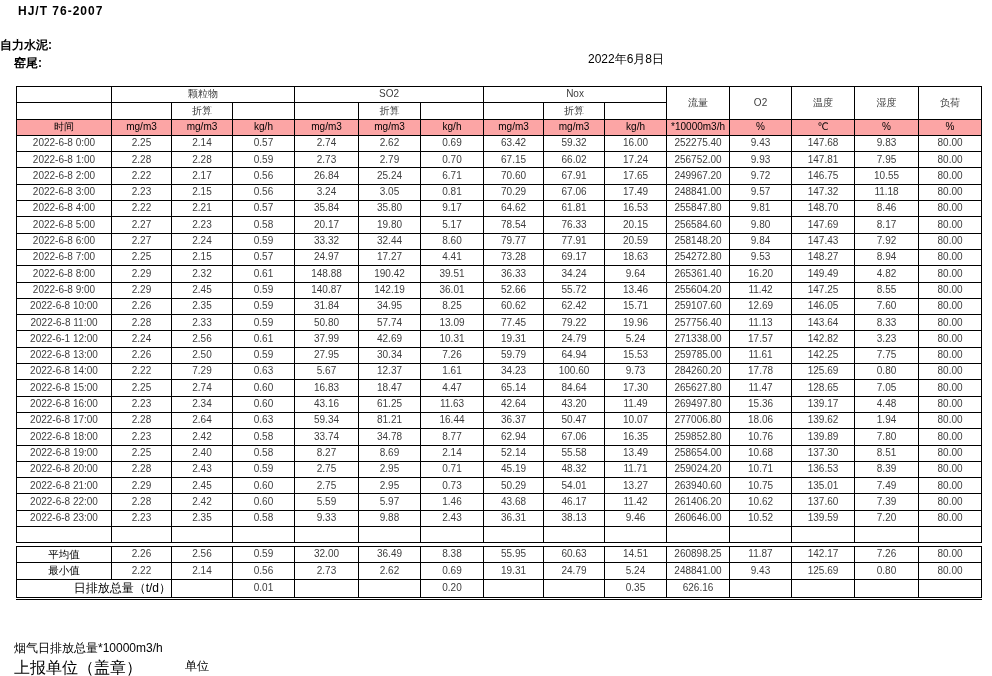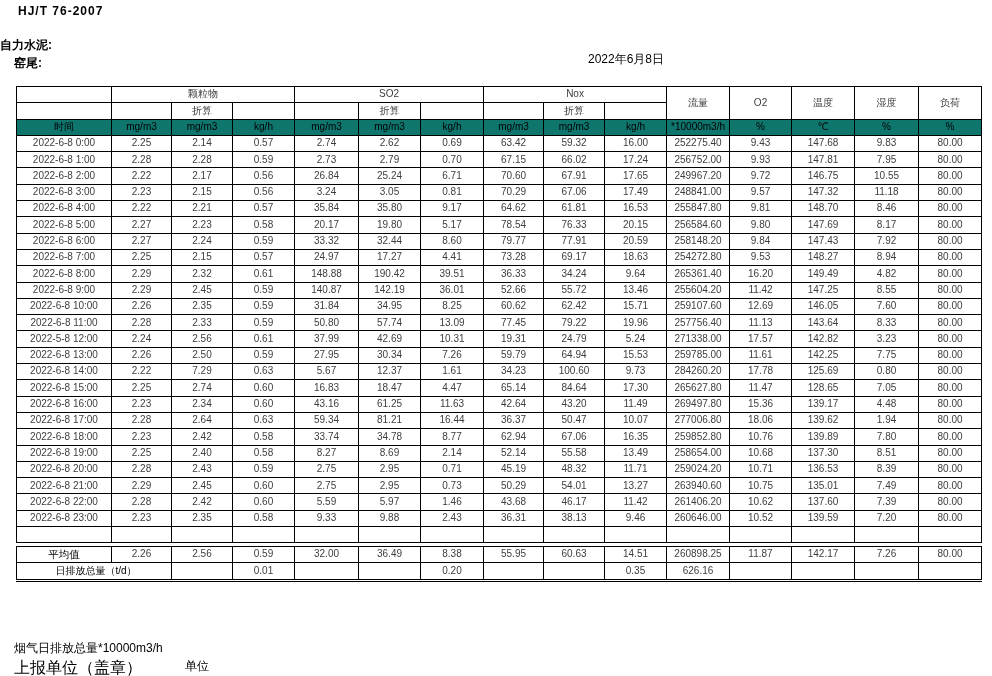--- a/index.html
+++ b/index.html
@@ -21,26 +21,26 @@
     text-align:center;
     font-size:10px;
     color:#3d3d3d;
     padding:0;
     height:15.3px;
     line-height:1.45;
     overflow:hidden;
     white-space:nowrap;
   }
   .hrow td { height:16px; color:#000; font-size:10.5px; }
-  tr.green td { background:#0f766e; color:#000; }
+  tr.green td { background:#fca5a5; color:#000; }
   .blankrow td { height:10px; }
   #summary-table td { height:15.4px; }
   #summary-table td.rowlabel { color:#000; font-size:10.5px; }
   #summary-table tr.daily td { border-bottom:3px double #000; }
-  #summary-table td.left { text-align:center; padding-left:4px; color:#000; font-size:10px; }
+  #summary-table td.left { text-align:right; padding-left:4px; color:#000; font-size:12px; }
 
   .ft-note { position:absolute; left:14px; top:640px; font-size:12px; }
   .ft-report { position:absolute; left:14px; top:658px; font-size:16px; }
   .ft-unit { position:absolute; left:185px; top:658px; font-size:12px; }
 </style>
 </head>
 <body>
 
 <div class="page">
 
@@ -308,21 +308,21 @@
           <td>77.45</td>
           <td>79.22</td>
           <td>19.96</td>
           <td>257756.40</td>
           <td>11.13</td>
           <td>143.64</td>
           <td>8.33</td>
           <td>80.00</td>
         </tr>
         <tr>
-          <td>2022-5-8 12:00</td>
+          <td>2022-6-1 12:00</td>
           <td>2.24</td>
           <td>2.56</td>
           <td>0.61</td>
           <td>37.99</td>
           <td>42.69</td>
           <td>10.31</td>
           <td>19.31</td>
           <td>24.79</td>
           <td>5.24</td>
           <td>271338.00</td>
@@ -569,20 +569,37 @@
           <td>8.38</td>
           <td>55.95</td>
           <td>60.63</td>
           <td>14.51</td>
           <td>260898.25</td>
           <td>11.87</td>
           <td>142.17</td>
           <td>7.26</td>
           <td>80.00</td>
         </tr>
+        <tr>
+          <td class="rowlabel">最小值</td>
+          <td>2.22</td>
+          <td>2.14</td>
+          <td>0.56</td>
+          <td>2.73</td>
+          <td>2.62</td>
+          <td>0.69</td>
+          <td>19.31</td>
+          <td>24.79</td>
+          <td>5.24</td>
+          <td>248841.00</td>
+          <td>9.43</td>
+          <td>125.69</td>
+          <td>0.80</td>
+          <td>80.00</td>
+        </tr>
       </tbody>
     <tbody>
       <tr class="daily">
         <td colspan="2" class="left">日排放总量（t/d）</td>
         <td></td>
         <td>0.01</td>
         <td></td>
         <td></td>
         <td>0.20</td>
         <td></td>

